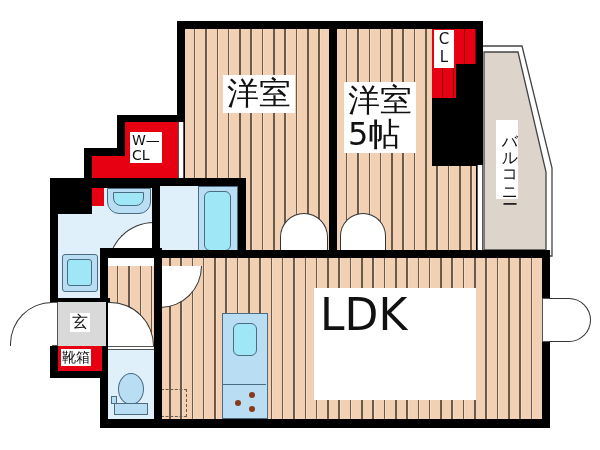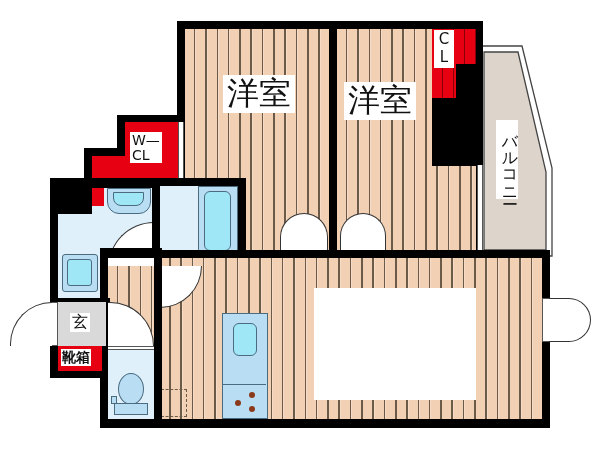--- a/index.html
+++ b/index.html
@@ -37,20 +37,21 @@
     <div style="margin-top:2px;">L</div>
   </div>
 
   <div class="abs" style="left:477px;top:165px;width:6px;height:90px;background:#fff;border-left:1px solid #555;border-right:1px solid #555;"></div>
 
   <div class="label" style="left:223px;top:75px;font-size:32px;padding:2px 4px;">
     <div>洋室</div>
   </div>
   <div class="label" style="left:344px;top:82px;font-size:32px;padding:2px 4px;">
     <div>洋室</div>
+    <div>5帖</div>
   </div>
 
   <div class="door-arc" style="left:280px;top:213px;width:48px;height:48px;border-radius:48px 48px 0 0;border-bottom:none;"></div>
   <div class="door-arc" style="left:340px;top:213px;width:46px;height:48px;border-radius:48px 48px 0 0;border-bottom:none;"></div>
 
   <div class="abs wall" style="left:117px;top:115px;width:68px;height:70px;"></div>
   <div class="abs wall" style="left:84px;top:148px;width:50px;height:37px;"></div>
   <div class="abs red" style="left:125px;top:122px;width:53px;height:59px;"></div>
   <div class="abs red" style="left:92px;top:156px;width:40px;height:25px;"></div>
   <div class="abs" style="left:178px;top:122px;width:6px;height:60px;background:#fff;border-left:1px solid #555;border-right:1px solid #555;"></div>
@@ -76,20 +77,21 @@
   <div class="abs wet" style="left:160px;top:186px;width:78px;height:72px;"></div>
   <div class="fixture" style="left:198px;top:186px;width:40px;height:72px;border-radius:0;">
     <div class="fixture-in" style="left:5px;top:4px;width:27px;height:60px;"></div>
   </div>
 
   <div class="abs wall" style="left:152px;top:250px;width:398px;height:178px;"></div>
   <div class="abs wood" style="left:160px;top:258px;width:382px;height:161px;"></div>
   <div class="abs" style="left:160px;top:258px;width:86px;height:8px;"></div>
   <div class="door-arc" style="left:160px;top:266px;width:42px;height:42px;border-radius:0 0 42px 0;border-left:none;border-top:none;"></div>
   <div class="label" style="left:314px;top:288px;width:150px;height:104px;font-size:44px;padding:4px 6px;">
+    <div>LDK</div>
   </div>
 
   <div class="abs" style="left:542px;top:298px;width:8px;height:44px;background:#fff;border:1px solid #555;"></div>
   <div class="door-arc" style="left:549px;top:298px;width:42px;height:44px;border-radius:0 42px 42px 0;border-left:none;background:#fff;"></div>
 
   <div class="fixture" style="left:222px;top:313px;width:46px;height:106px;border-radius:0;">
     <div class="fixture-in" style="left:10px;top:9px;width:24px;height:33px;"></div>
     <div class="abs" style="left:0;top:70px;width:43px;height:1px;background:#4b6b80;"></div>
     <div class="abs" style="left:26px;top:78px;width:6px;height:6px;border-radius:50%;background:#8a3a1a;"></div>
     <div class="abs" style="left:12px;top:86px;width:6px;height:6px;border-radius:50%;background:#8a3a1a;"></div>
@@ -100,21 +102,21 @@
   <div class="abs wall" style="left:100px;top:248px;width:62px;height:180px;"></div>
   <div class="abs wood" style="left:108px;top:266px;width:46px;height:80px;"></div>
   <div class="abs" style="left:108px;top:258px;width:46px;height:8px;background:#fff;"></div>
 
   <div class="abs wall" style="left:50px;top:298px;width:60px;height:80px;"></div>
   <div class="abs" style="left:58px;top:302px;width:48px;height:44px;background:#d9d9d9;"></div>
   <div class="label" style="left:70px;top:313px;font-size:16px;padding:1px 2px;">玄</div>
   <div class="abs" style="left:50px;top:302px;width:8px;height:44px;background:#fff;border:1px solid #555;"></div>
   <div class="door-arc" style="left:10px;top:302px;width:42px;height:44px;border-radius:42px 0 0 0;border-right:none;border-bottom:none;"></div>
   <div class="abs red" style="left:58px;top:346px;width:44px;height:25px;"></div>
-  <div class="label" style="left:61px;top:349px;font-size:14px;padding:1px 1px;font-weight:bold;">靴箱</div>
+  <div class="label" style="left:61px;top:349px;font-size:14px;padding:1px 1px;">靴箱</div>
   <div class="door-arc" style="left:108px;top:302px;width:46px;height:44px;border-radius:0 46px 0 0;border-left:none;border-bottom:none;"></div>
 
   <div class="abs wet" style="left:108px;top:350px;width:46px;height:69px;"></div>
   <div class="abs" style="left:108px;top:346px;width:46px;height:4px;background:#fff;border-top:1px solid #555;border-bottom:1px solid #555;"></div>
   <div class="abs" style="left:118px;top:373px;width:26px;height:32px;border-radius:50%;background:#b9def4;border:1.5px solid #4b6b80;box-sizing:border-box;"></div>
   <div class="abs" style="left:114px;top:403px;width:34px;height:12px;background:#b9def4;border:1.5px solid #4b6b80;box-sizing:border-box;"></div>
   <div class="abs" style="left:111px;top:396px;width:6px;height:8px;background:#b9def4;border:1px solid #4b6b80;box-sizing:border-box;"></div>
 
 </div>
 

